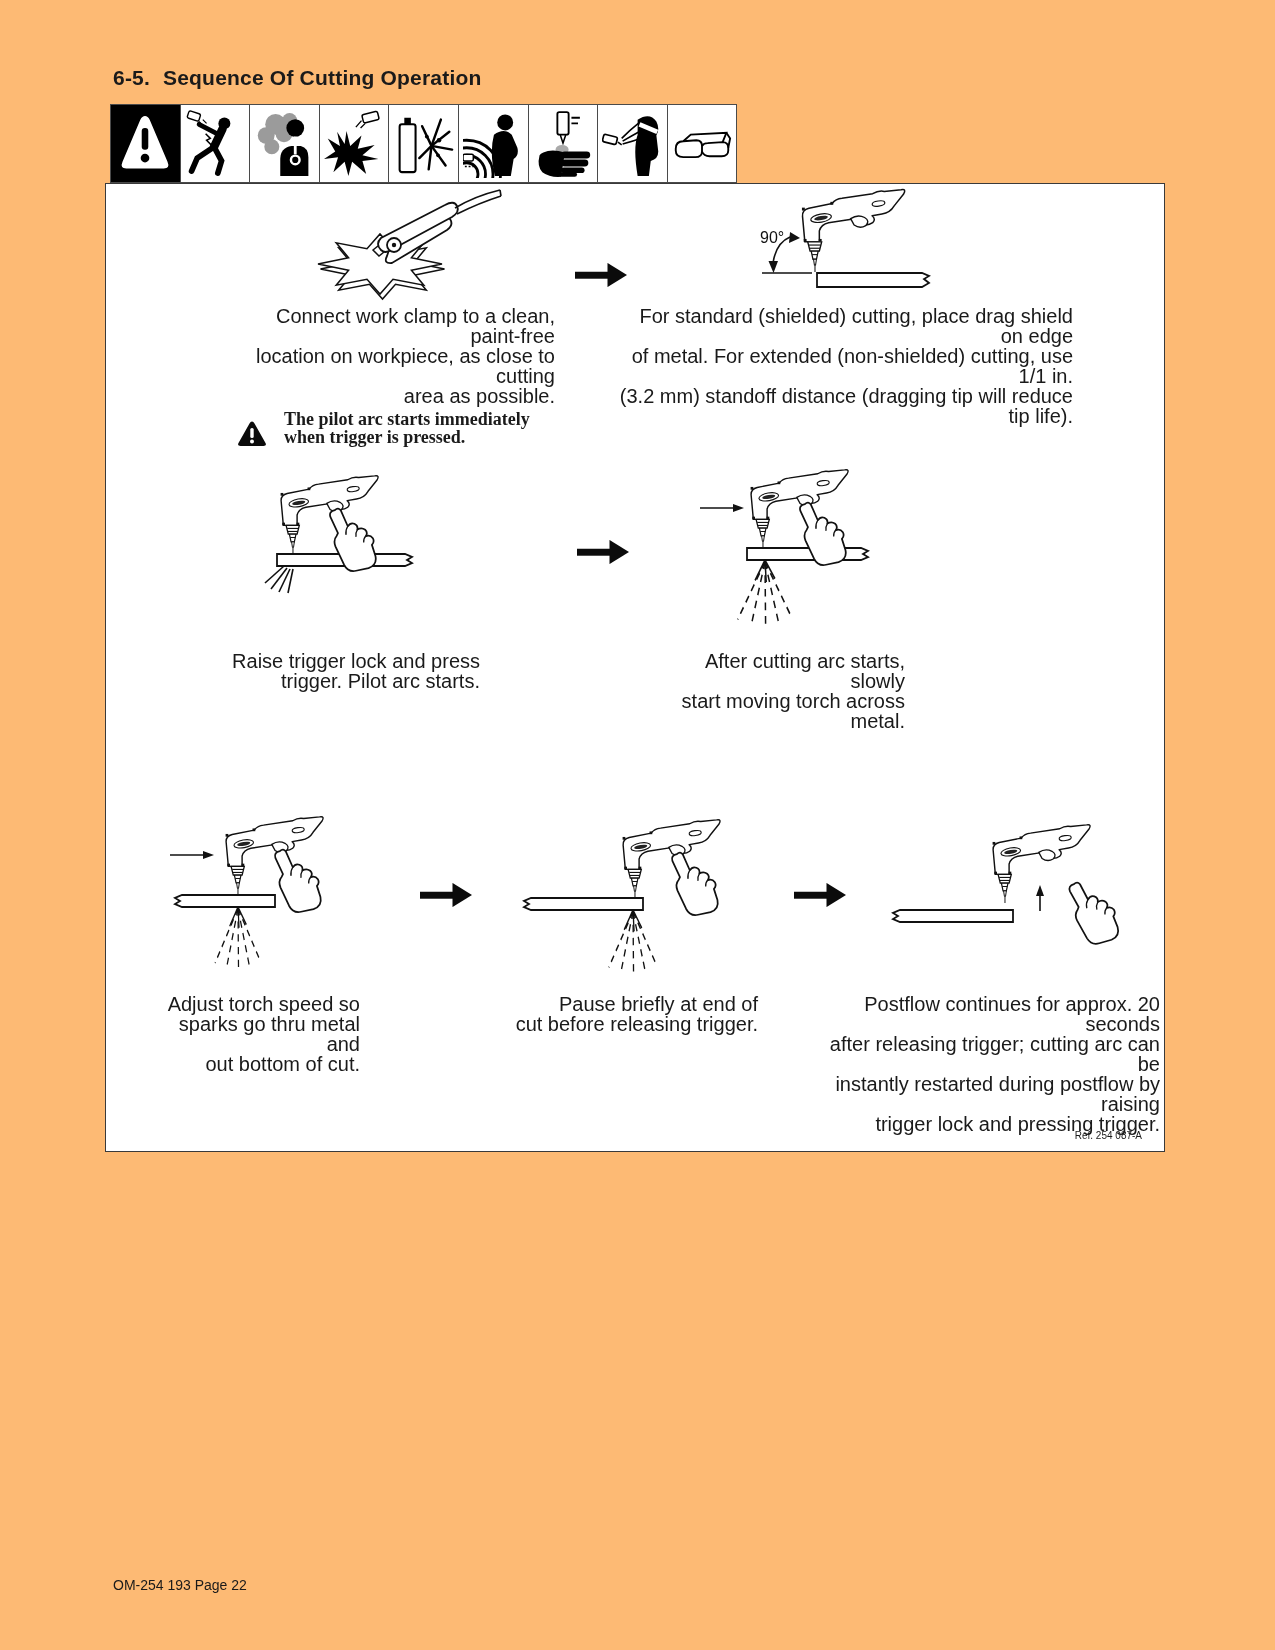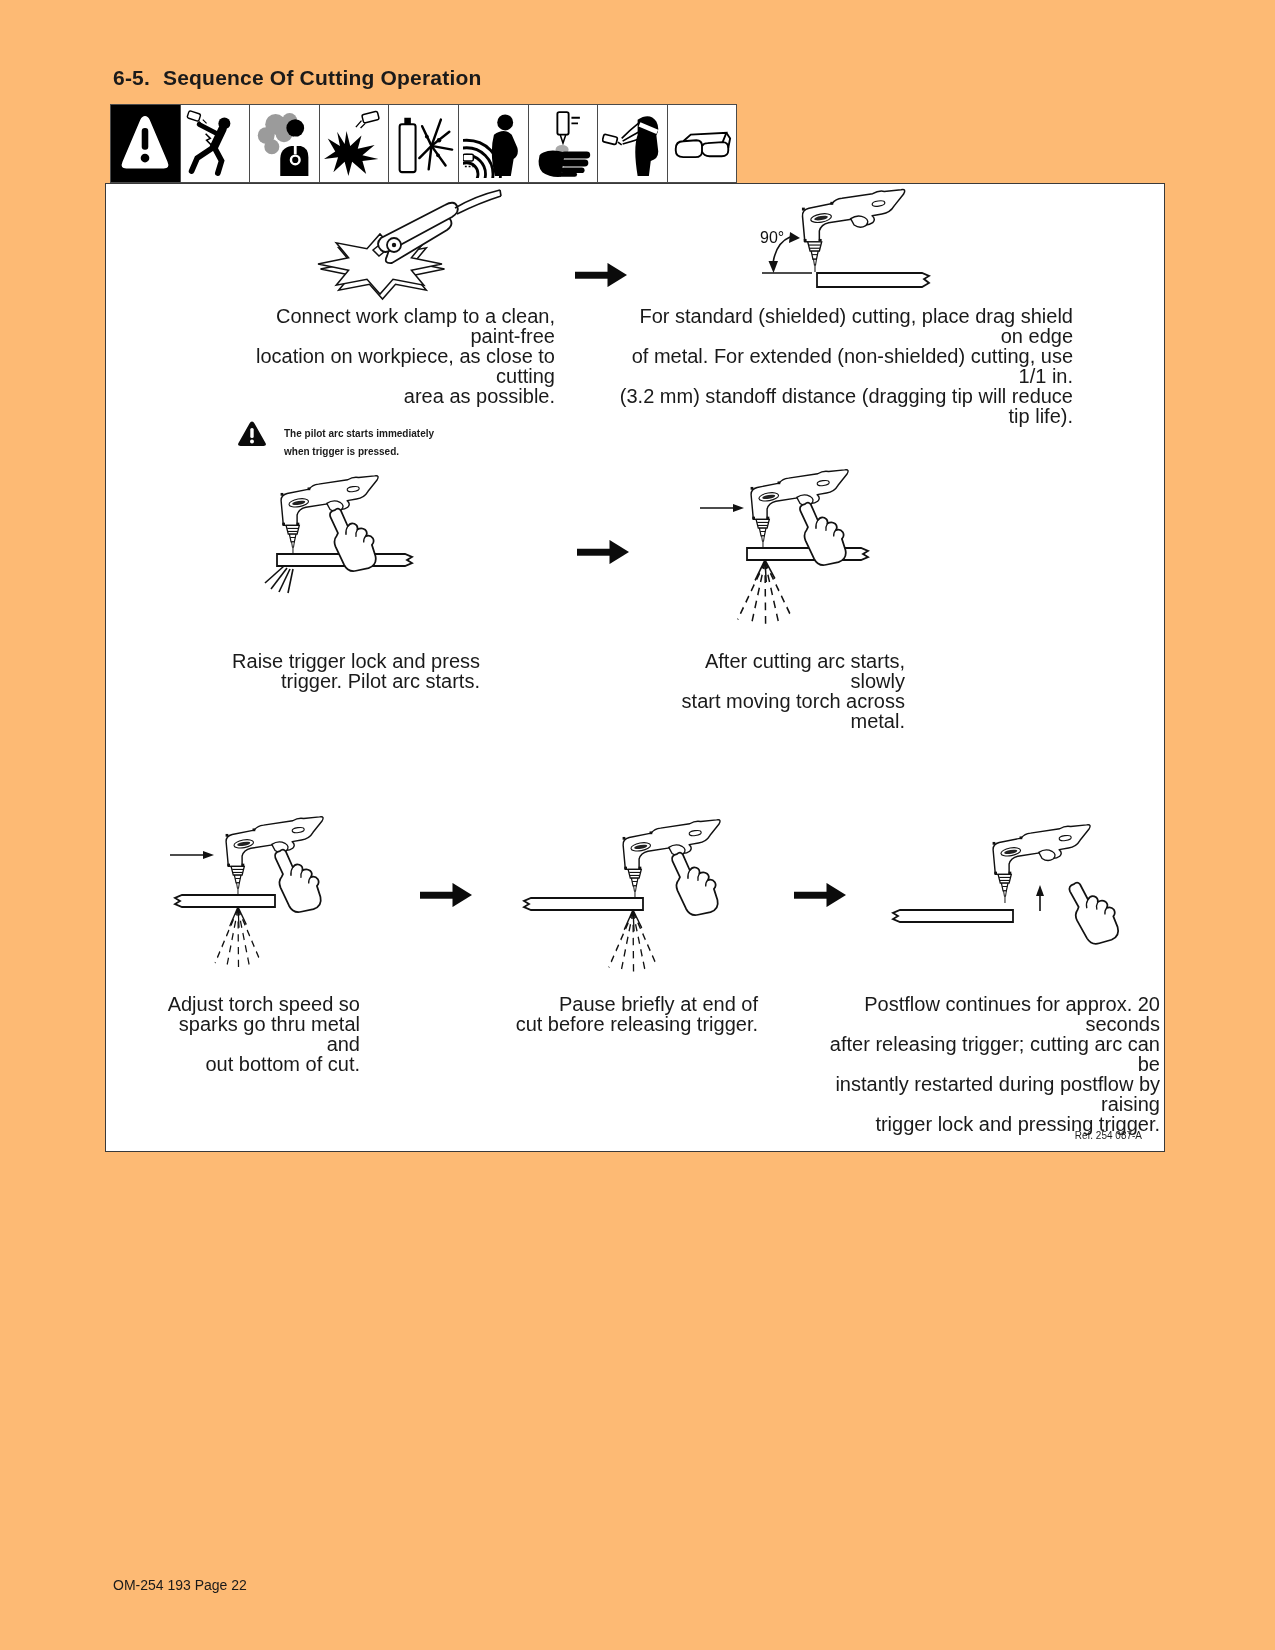--- a/index.html
+++ b/index.html
@@ -18,21 +18,21 @@
   }
   .icon-cell:first-child{margin-left:0;background:#000;}
   .icon-cell svg{width:60px;height:68px;}
   #main-box{
     left:105px;top:183px;width:1060px;height:969px;box-sizing:border-box;
     border:1.5px solid #3a3a3a;background:#fff;
   }
   .caption{
     font-size:20px;line-height:20px;text-align:right;white-space:pre-line;
   }
-  #note-text{left:284px;top:425px;width:300px;font-size:10px;line-height:18px;font-weight:bold;white-space:pre-line;}
+  #note-text{left:284px;top:410px;width:300px;font-size:18px;line-height:18px;font-weight:bold;white-space:pre-line;font-family:Liberation Serif, serif;}
   #ref-text{left:1000px;top:1130px;width:142px;font-size:10px;text-align:right;}
   #footer-text{left:113px;top:1577px;font-size:14px;}
   svg text{font-family:"Liberation Sans","DejaVu Sans",sans-serif;}
   .illus{overflow:visible;}
 </style>
 </head>
 <body>
 
 <svg width="0" height="0" style="position:absolute" aria-hidden="true">
   <defs>

